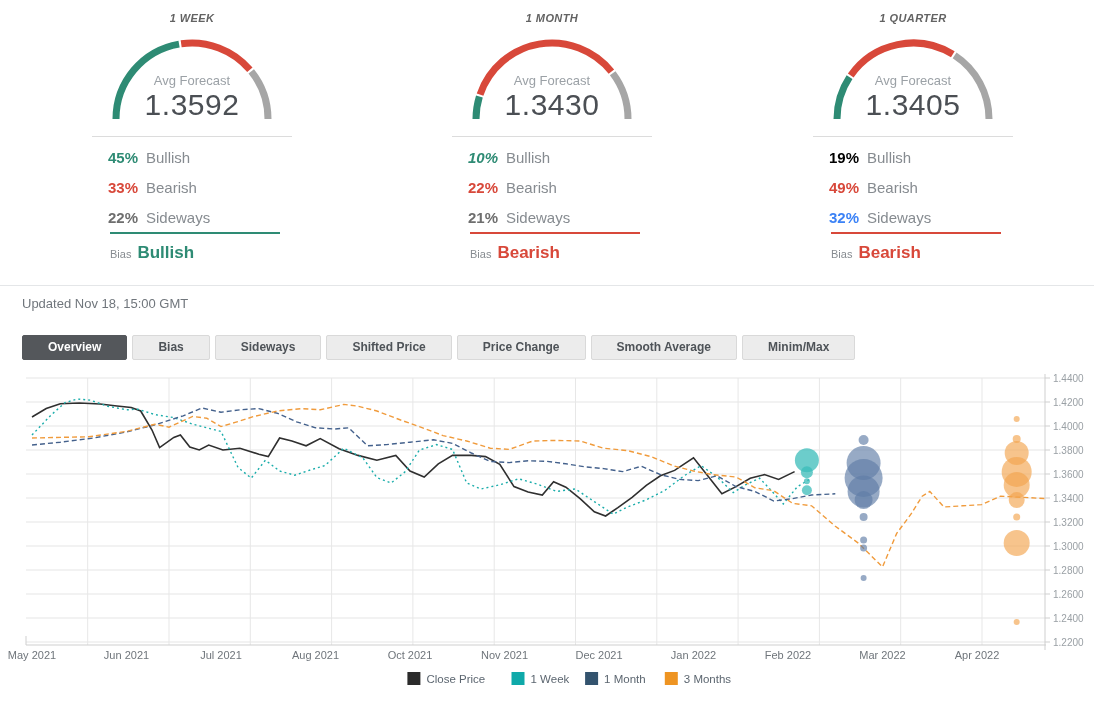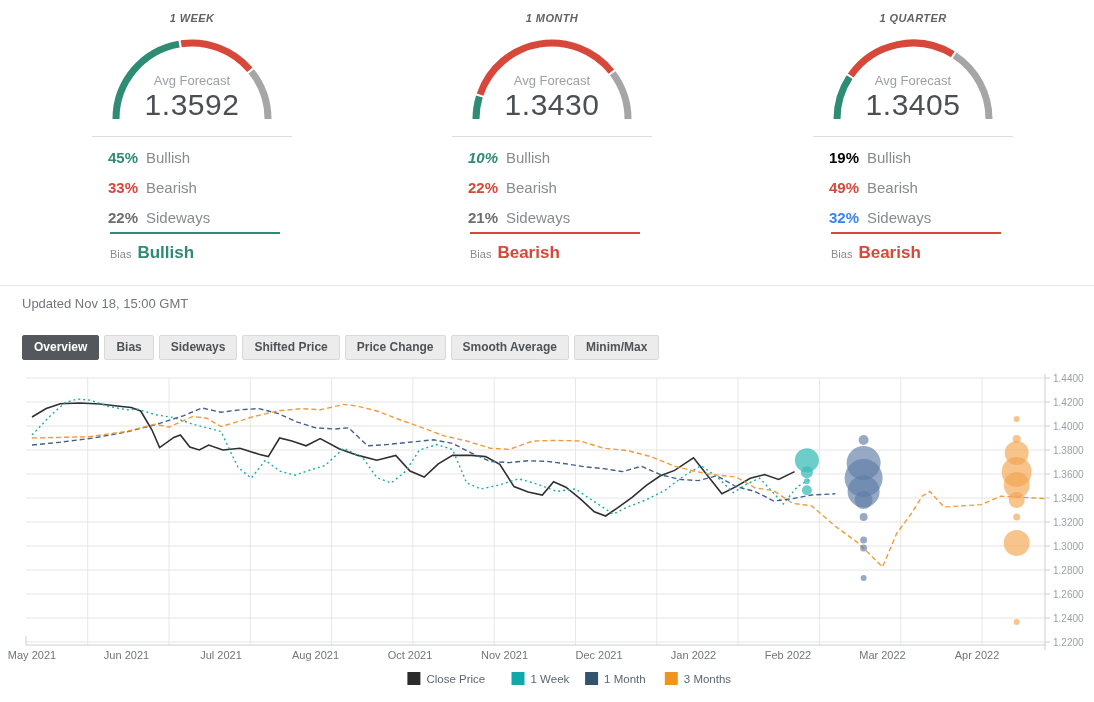--- a/index.html
+++ b/index.html
@@ -18,21 +18,21 @@
   .fc-row{position:absolute;left:16px;width:182px;height:30px;display:flex;align-items:center;}
   .fc-row .pct{width:30px;font-size:15px;font-weight:bold;}
   .fc-row .lbl{margin-left:8px;font-size:15px;color:#868b90;}
   .r0{top:142px}.r1{top:172px}.r2{top:202px}
   .fc-underline{position:absolute;top:232px;left:18px;width:170px;height:2px;background:#2e8b74;}
   .fc-bias{position:absolute;top:243px;left:18px;display:flex;align-items:baseline;}
   .fc-bias .bias-word{font-size:11px;color:#868b90;margin-right:6px;}
   .fc-bias .bias-value{font-size:17px;font-weight:bold;}
   .updated{position:absolute;top:296px;left:22px;font-size:13px;color:#70767c;}
   .tabs{position:absolute;top:335px;left:22px;display:flex;gap:5px;}
-  .tab{height:23px;line-height:23px;padding:0 11px;font-size:12px;font-weight:bold;
+  .tab{height:23px;line-height:23px;padding:0 25px;font-size:12px;font-weight:bold;
        color:#4e5358;background:#ececec;border:1px solid #d9d9d9;border-radius:2px;cursor:pointer;
        white-space:nowrap;}
   .tab.active{background:#54575b;color:#fff;border-color:#54575b;}
   .chart-wrap{position:absolute;top:368px;left:0;width:1042px;height:334px;}
   svg text{font-family:"Liberation Sans","DejaVu Sans",sans-serif;}
 </style>
 </head>
 <body>
 
 <div class="forecast-section">

